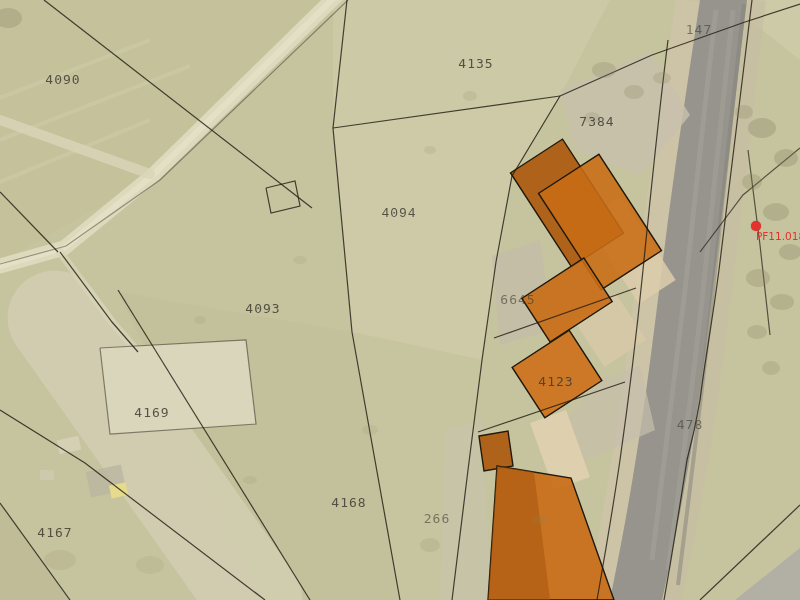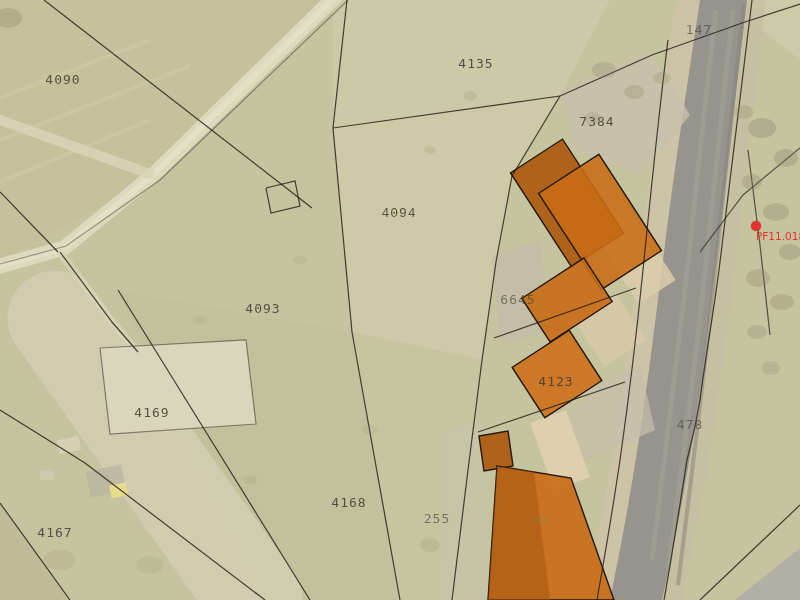--- a/index.html
+++ b/index.html
@@ -158,21 +158,21 @@
   <div class="labels">
     <div class="plabel" style="left:47px;top:79px;margin-left:16px;">4090</div>
     <div class="plabel" style="left:476px;top:63px;">4135</div>
     <div class="plabel" style="left:597px;top:121px;">7384</div>
     <div class="plabel" style="left:399px;top:213px;font-family:Liberation Mono, monospace;">4094</div>
     <div class="plabel" style="left:263px;top:308px;text-align:center;">4093</div>
     <div class="plabel faint" style="left:518px;top:299px;">6645</div>
     <div class="plabel" style="left:556px;top:381px;">4123</div>
     <div class="plabel" style="left:152px;top:412px;">4169</div>
     <div class="plabel" style="left:305px;top:502px;margin-left:44px;">4168</div>
-    <div class="plabel faint" style="left:437px;top:518px;">255</div>
+    <div class="plabel faint" style="left:437px;top:518px;">266</div>
     <div class="plabel" style="left:55px;top:532px;">4167</div>
     <div class="plabel faint" style="left:690px;top:424px;">478</div>
     <div class="plabel faint" style="left:699px;top:29px;">147</div>
   </div>
 
   <div class="marker">
     <span class="dot"></span>
     <span class="mlabel">PF11.018</span>
   </div>
 

